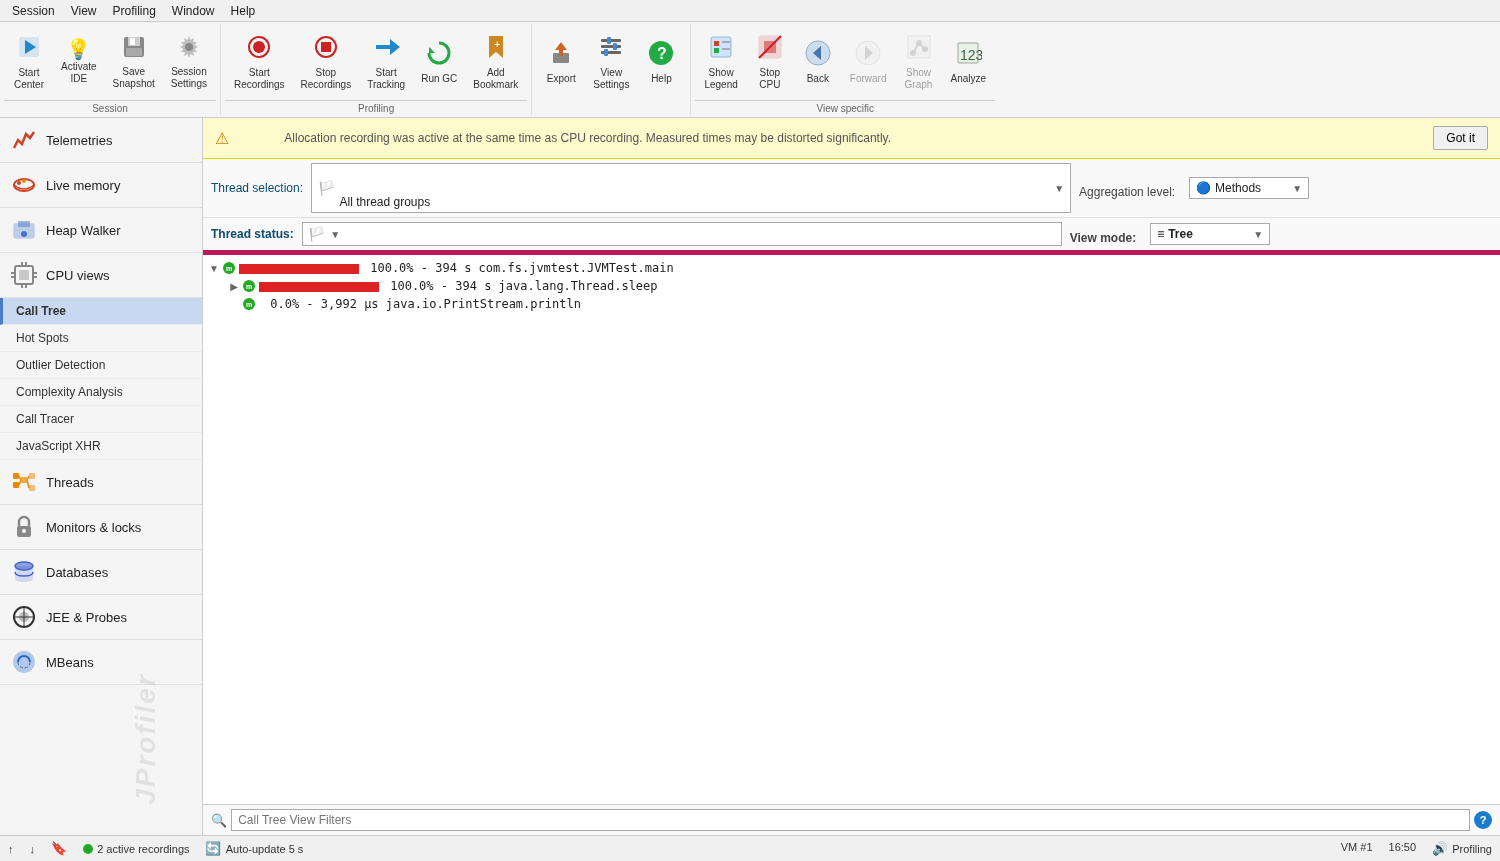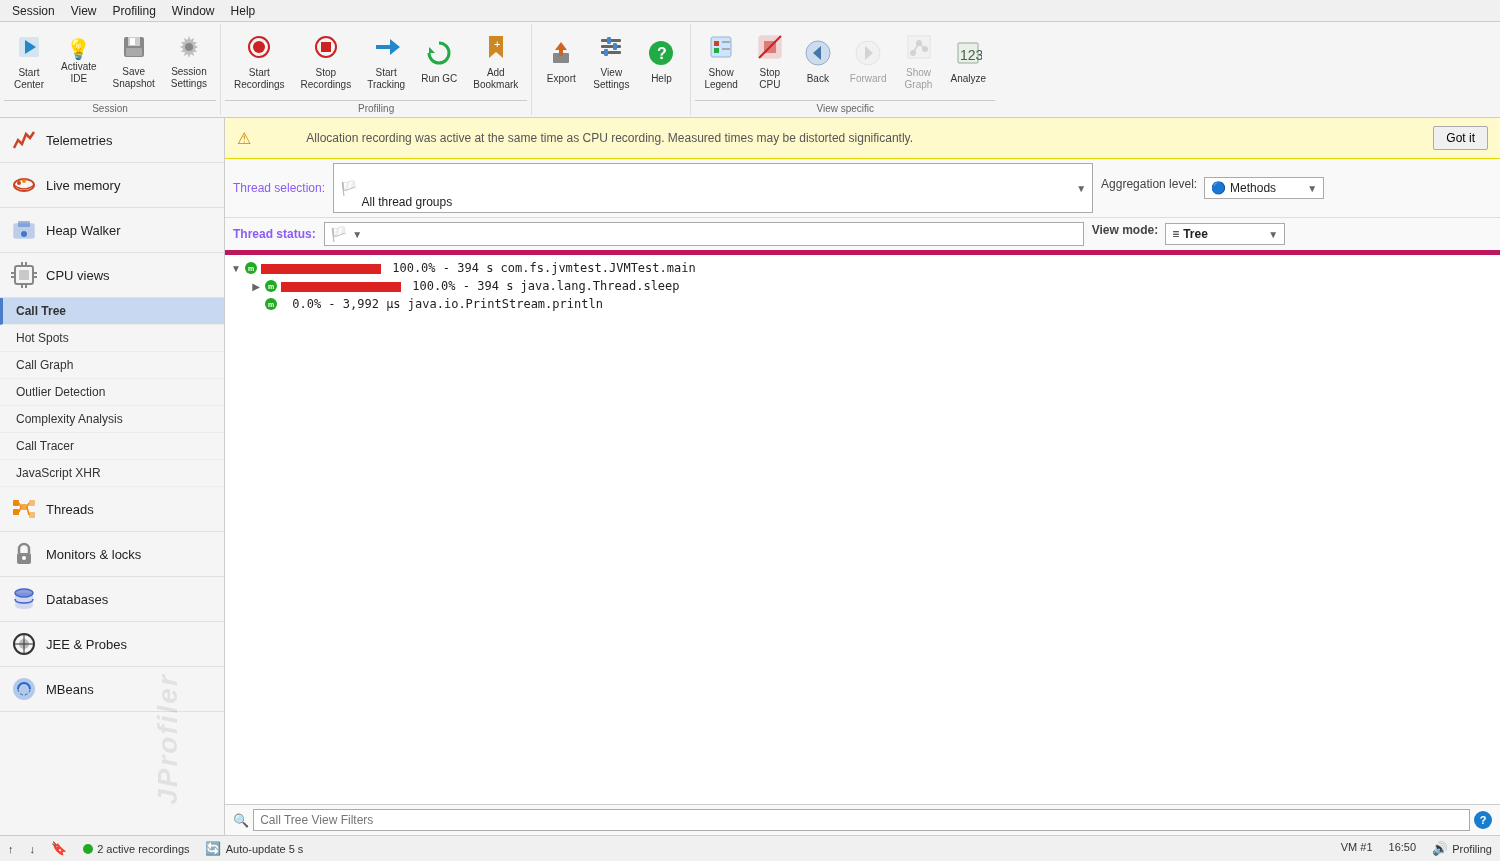--- a/index.html
+++ b/index.html
@@ -16,44 +16,44 @@
     .toolbar-buttons { display: flex; align-items: center; justify-content: center; flex: 1; gap: 2px; padding: 4px 2px; }
     .toolbar-btn { display: flex; flex-direction: column; align-items: center; cursor: pointer; padding: 4px 6px; border: 1px solid transparent; border-radius: 2px; min-width: 46px; }
     .toolbar-btn.disabled { opacity: 0.45; cursor: default; }
     .toolbar-btn .icon { font-size: 22px; line-height: 1; margin-bottom: 2px; }
     .toolbar-btn .label { font-size: 10px; text-align: center; color: #333; line-height: 1.2; }
 
     
     .main { display: flex; flex: 1; overflow: hidden; }
 
     
-    .sidebar { width: 225px; background: #f5f5f5; border-right: 1px solid #ccc; display: flex; flex-direction: column; overflow-y: auto; position: relative; }
+    .sidebar { width: 203px; background: #f5f5f5; border-right: 1px solid #ccc; display: flex; flex-direction: column; overflow-y: auto; position: relative; }
     .sidebar-watermark { position: absolute; bottom: 80px; right: -10px; font-size: 28px; color: rgba(0,0,0,0.08); transform: rotate(-90deg); white-space: nowrap; font-style: italic; font-weight: bold; pointer-events: none; letter-spacing: 2px; }
     .sidebar-section { display: flex; align-items: center; padding: 8px 10px; cursor: pointer; border-bottom: 1px solid #e0e0e0; }
     .sidebar-section .sec-icon { width: 28px; height: 28px; margin-right: 8px; flex-shrink: 0; }
     .sidebar-section .sec-label { font-size: 13px; color: #222; }
     .sidebar-sub { padding: 6px 16px; cursor: pointer; font-size: 12px; color: #333; border-bottom: 1px solid #ececec; }
     .sidebar-sub.active { background: #c8d8f0; font-weight: 600; border-left: 3px solid #4a7cc7; padding-left: 13px; }
 
     
     .content { flex: 1; display: flex; flex-direction: column; background: #fff; overflow: hidden; }
 
     
     .alert-bar { background: #fffacc; border-bottom: 1px solid #e0d800; display: flex; align-items: center; padding: 8px 12px; gap: 8px; }
     .alert-text { flex: 1; font-size: 12px; color: #555; margin-left: 47px; }
     .got-it-btn { background: #f0f0f0; border: 1px solid #aaa; padding: 4px 12px; cursor: pointer; font-size: 12px; border-radius: 2px; }
 
     
     .filters-row { display: flex; align-items: center; padding: 4px 8px; border-bottom: 1px solid #ddd; gap: 8px; background: #f9f9f9; }
-    .filter-label { font-size: 12px; color: #8b5cf6; white-space: nowrap; }
+    .filter-label { font-size: 12px; color: #0c4a6e; white-space: nowrap; }
     .filter-select { flex: 1; border: 1px solid #aaa; padding: 3px 6px; font-size: 12px; background: #fff; display: flex; align-items: center; gap: 4px; position: relative; cursor: pointer; }
     .filter-select .flag { font-size: 14px; }
     .filter-select .text { flex: 1; margin-top: 28px; }
     .filter-select .arrow { font-size: 10px; color: #666; }
-    .right-filters { display: flex; align-items: flex-start; gap: 7px; min-width: 290px; }
+    .right-filters { display: flex; align-items: flex-end; gap: 14px; min-width: 290px; }
     .right-filter-label { font-size: 12px; color: #444; white-space: nowrap; }
     .right-filter-select { border: 1px solid #aaa; padding: 3px 6px; font-size: 12px; background: #fff; display: flex; align-items: center; gap: 4px; cursor: pointer; min-width: 120px; }
 
     
     .tree-content { flex: 1; overflow: auto; padding: 4px 0; }
     .tree-row { display: flex; align-items: center; padding: 2px 4px; cursor: pointer; white-space: nowrap; }
     .tree-toggle { width: 14px; height: 14px; display: inline-flex; align-items: center; justify-content: center; cursor: pointer; font-size: 10px; margin-right: 2px; }
     .tree-dot { width: 14px; height: 14px; display: inline-flex; align-items: center; justify-content: center; margin-right: 2px; }
     .green-circle { width: 12px; height: 12px; border-radius: 50%; background: #22aa22; display: inline-flex; align-items: center; justify-content: center; }
     .bar-red { display: inline-block; background: #dd2222; height: 10px; margin-right: 4px; vertical-align: middle; }
@@ -321,21 +321,20 @@
           <rect x="1" y="11" width="4" height="2" fill="#888"></rect>
           <rect x="1" y="15" width="4" height="2" fill="#888"></rect>
           <rect x="23" y="11" width="4" height="2" fill="#888"></rect>
           <rect x="23" y="15" width="4" height="2" fill="#888"></rect>
         </svg>
       <span class="sec-label">CPU views</span>
     </div>
 
     <div class="sidebar-sub active">Call Tree</div>
     <div class="sidebar-sub">Hot Spots</div>
-    <div class="sidebar-sub">Call Graph</div>
     <div class="sidebar-sub">Outlier Detection</div>
     <div class="sidebar-sub">Complexity Analysis</div>
     <div class="sidebar-sub">Call Tracer</div>
     <div class="sidebar-sub">JavaScript XHR</div>
 
     <div class="sidebar-section">
       <svg class="sec-icon" viewBox="0 0 28 28">
           <rect x="3" y="5" width="6" height="6" rx="1" fill="#ee8800"></rect>
           <rect x="3" y="14" width="6" height="6" rx="1" fill="#ee8800"></rect>
           <rect x="11" y="9" width="6" height="6" rx="1" fill="#ee8800" opacity="0.7"></rect>

